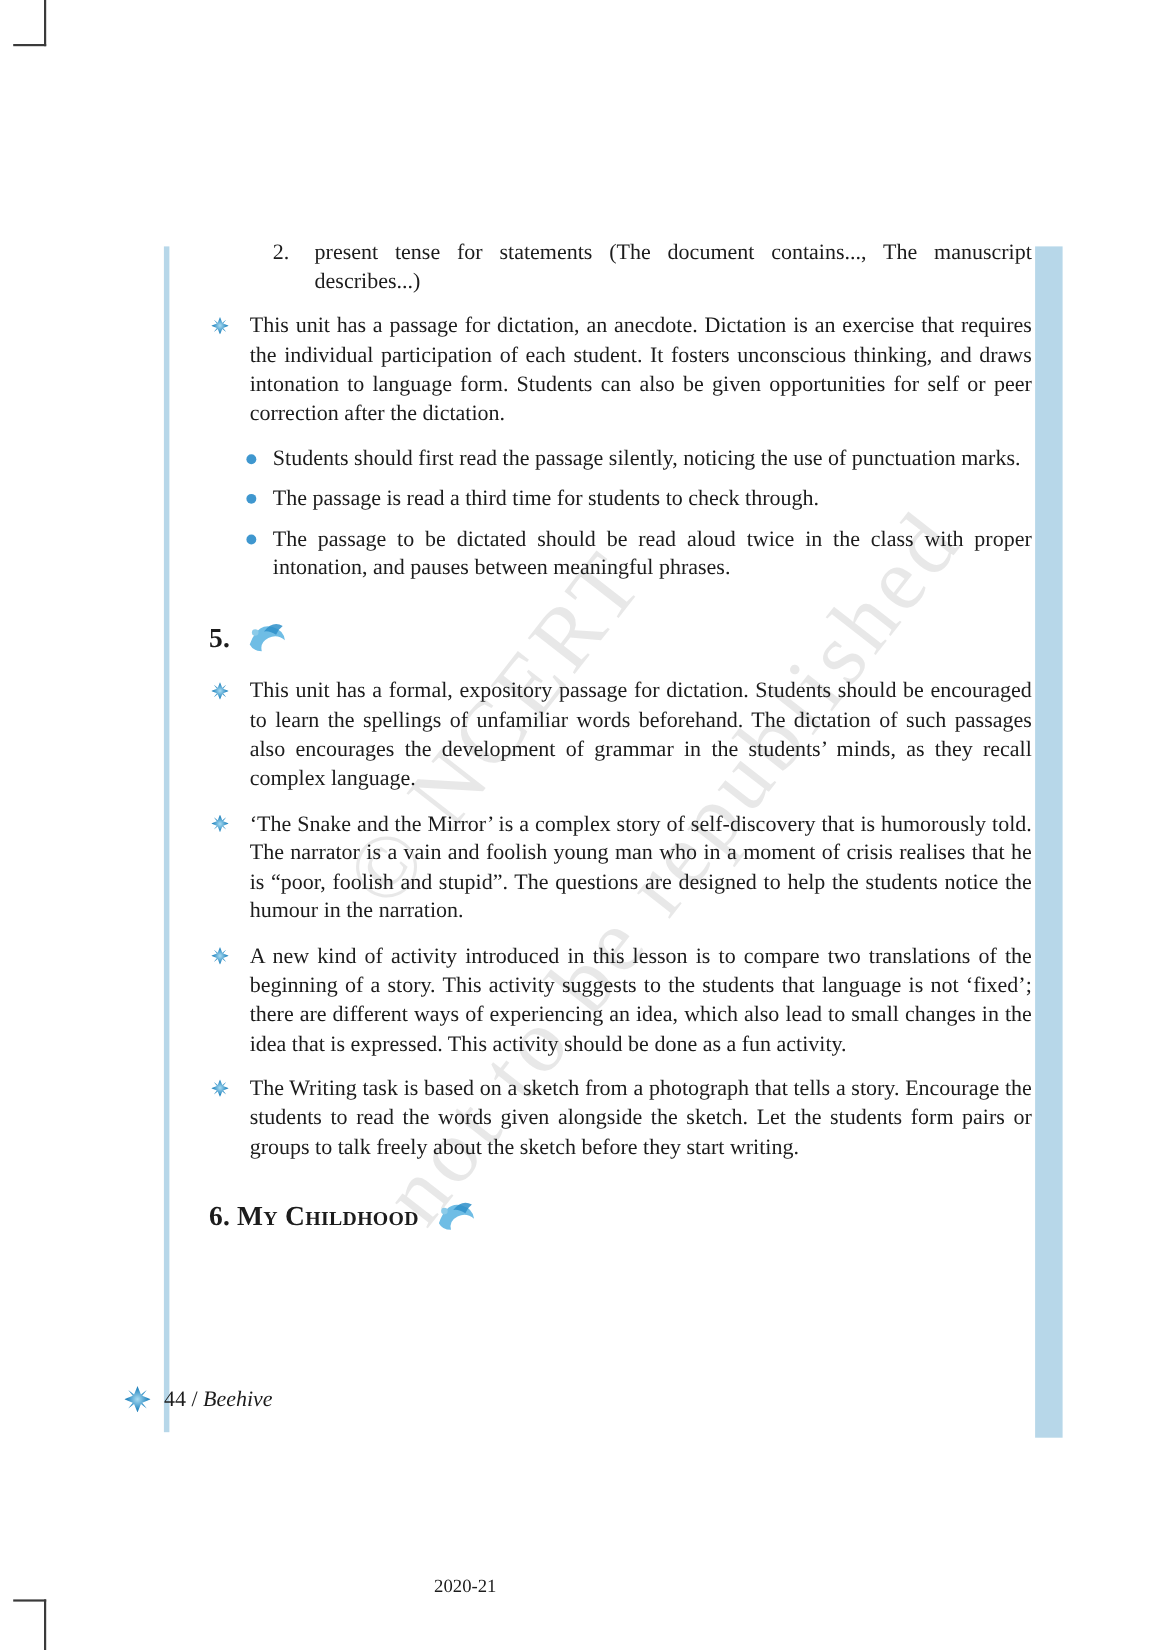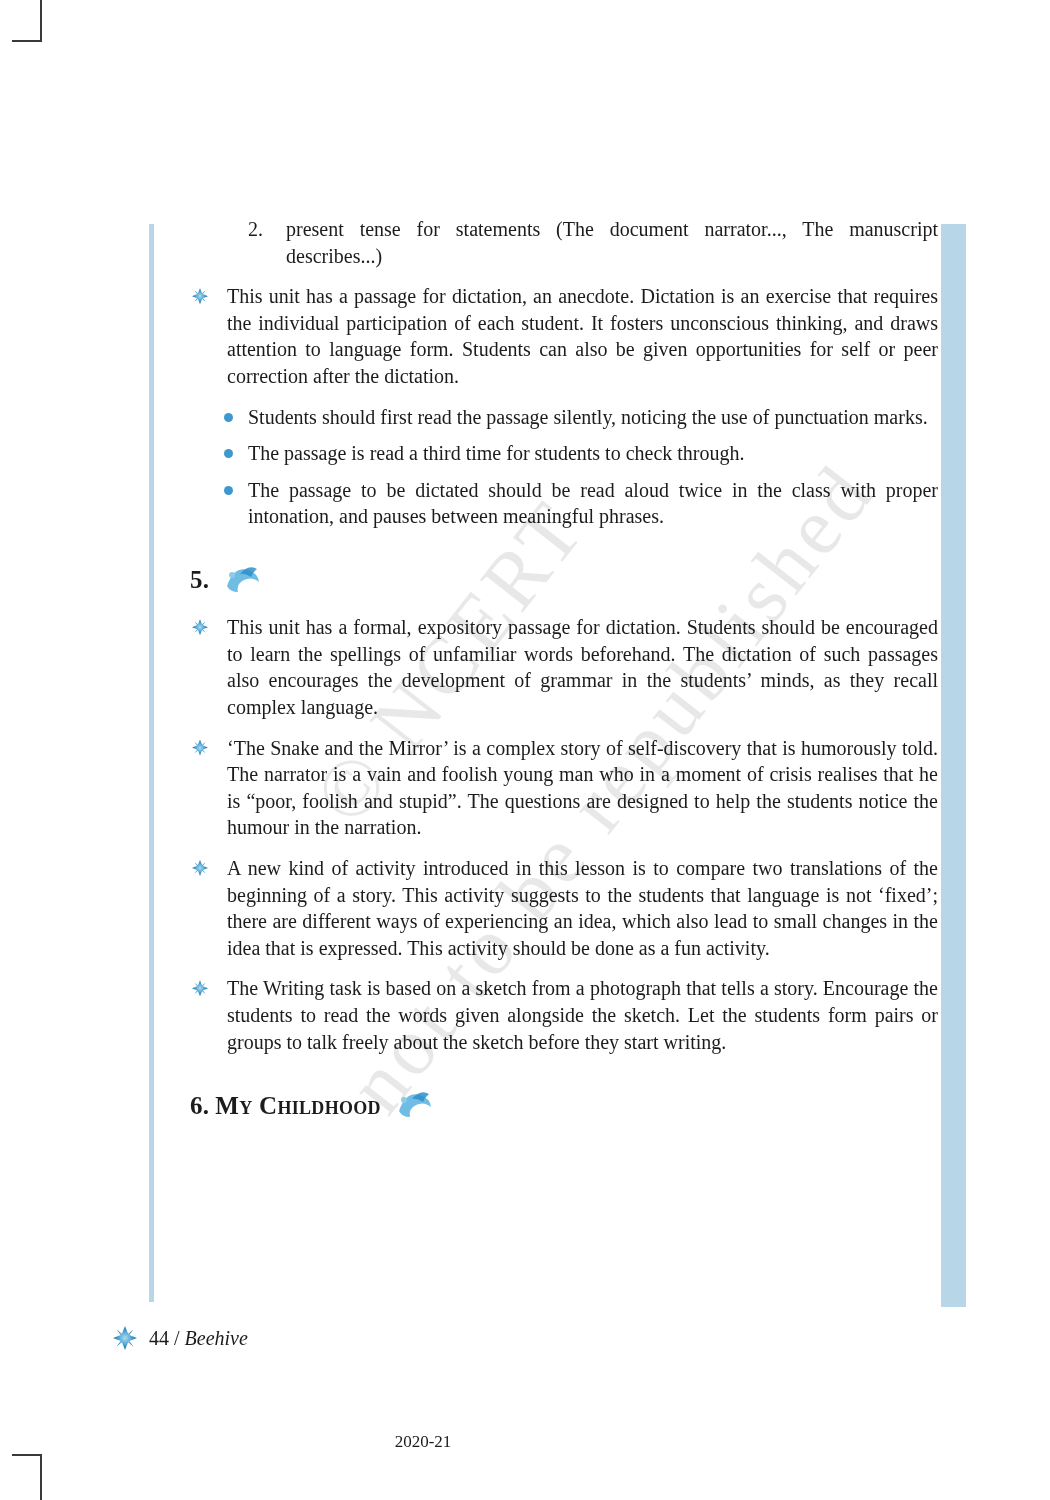--- a/index.html
+++ b/index.html
@@ -40,21 +40,21 @@
   .sub-bullet{position:relative;padding-left:58px;margin:10px 0;}
   .dot-marker{position:absolute;left:34px;top:9px;width:9px;height:9px;border-radius:50%;
     background:#3f97cf;}
   h2.section-heading{
     font-size:25px;font-weight:bold;margin:30px 0 14px 0;
     text-align:left;letter-spacing:0.3px;display:flex;align-items:center;gap:6px;
   }
   h2 .sc{font-variant:small-caps;}
   .swirl-icon{display:inline-block;margin-left:8px;position:relative;top:3px;}
   
-  .footer{position:absolute;left:113px;top:1326px;display:flex;align-items:center;gap:12px;z-index:2;}
+  .footer{position:absolute;left:113px;top:1260px;display:flex;align-items:center;gap:12px;z-index:2;}
   .footer .star-big{position:static;width:24px;height:24px;}
   .footer-text{font-size:20px;}
   .footer-text .book{font-style:italic;}
   .year{position:absolute;left:0;top:1432px;width:846px;text-align:center;font-size:17px;z-index:2;font-family:Liberation Serif, serif;}
 </style>
 </head>
 <body>
 
 <div class="crop-tl"></div>
 <div class="crop-bl"></div>
@@ -64,26 +64,26 @@
 
 <div class="watermark">
   <div>© NCERT</div>
   <div>not to be republished</div>
 </div>
 
 <div class="content">
 
   <div class="numbered-item">
     <span class="num">2.</span>
-    <span class="txt">present tense for statements (The document narrator..., The manuscript describes...)</span>
+    <span class="txt">present tense for statements (The document contains..., The manuscript describes...)</span>
   </div>
 
   <div class="bullet-para">
     <span class="star-marker"></span>
-    <span>This unit has a passage for dictation, an anecdote. Dictation is an exercise that requires the individual participation of each student. It fosters unconscious thinking, and draws attention to language form. Students can also be given opportunities for self or peer correction after the dictation.</span>
+    <span>This unit has a passage for dictation, an anecdote. Dictation is an exercise that requires the individual participation of each student. It fosters unconscious thinking, and draws intonation to language form. Students can also be given opportunities for self or peer correction after the dictation.</span>
   </div>
 
   <div class="sub-bullet">
     <span class="dot-marker"></span>
     <span>Students should first read the passage silently, noticing the use of punctuation marks.</span>
   </div>
   <div class="sub-bullet">
     <span class="dot-marker"></span>
     <span>The passage is read a third time for students to check through.</span>
   </div>

